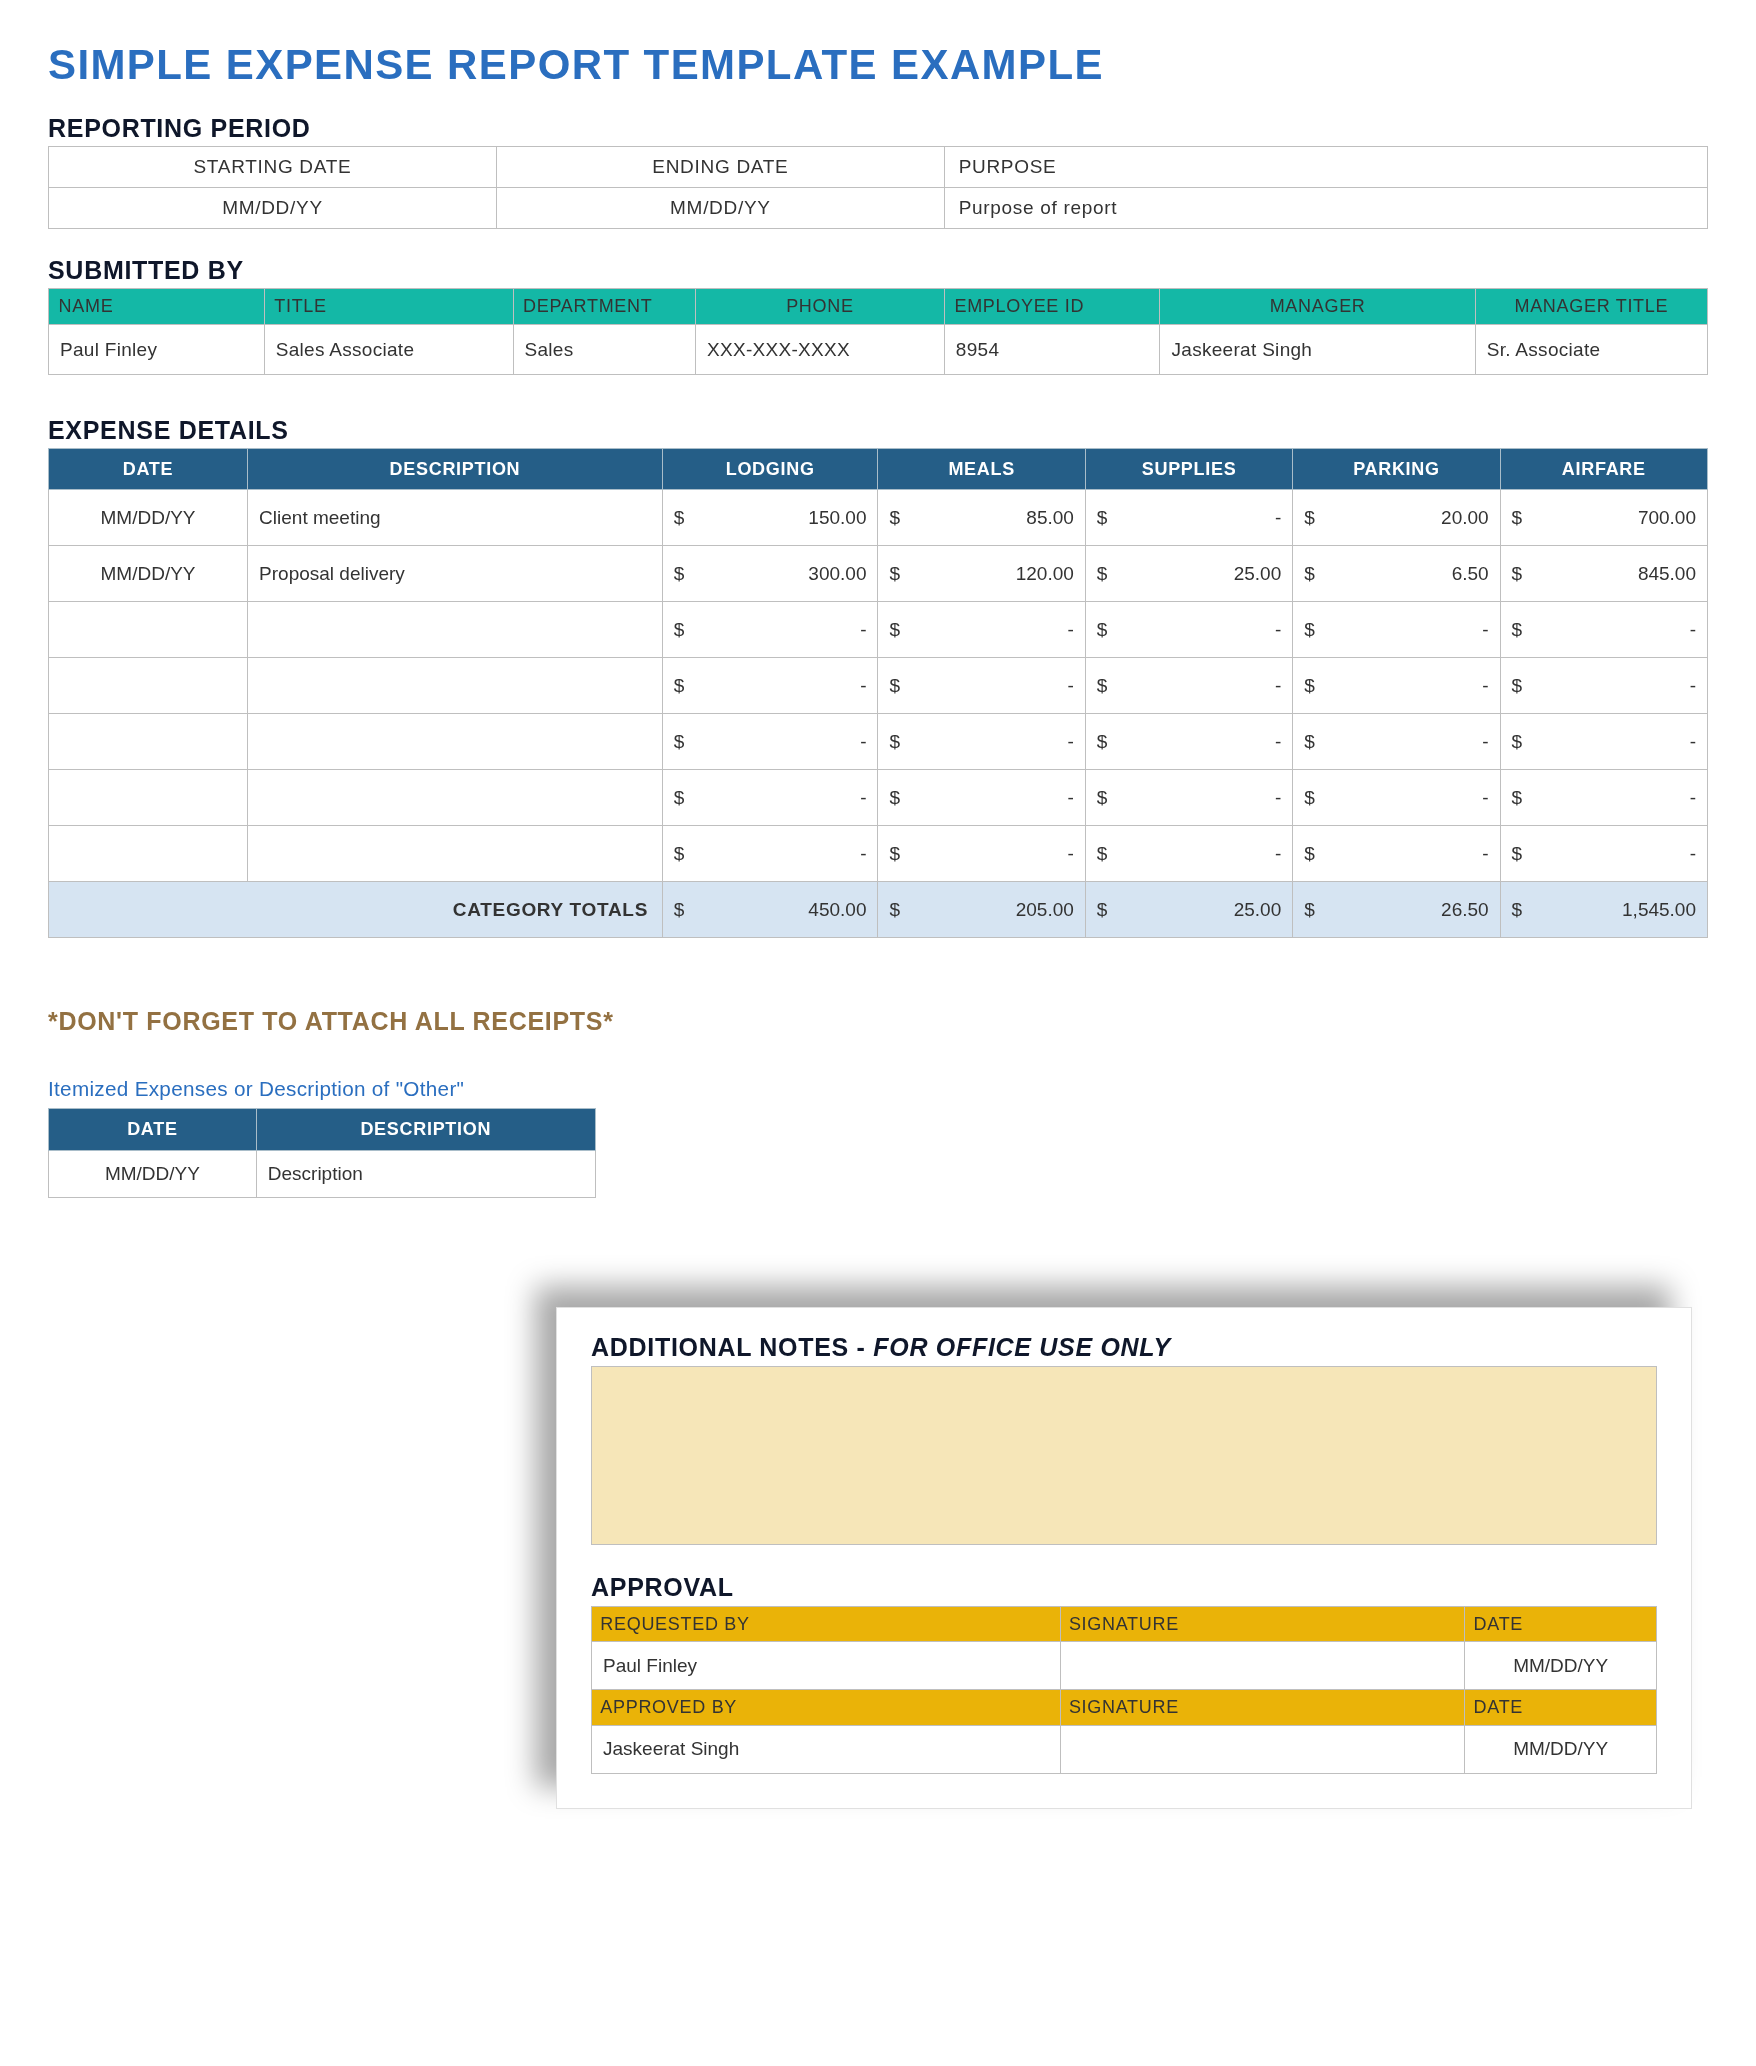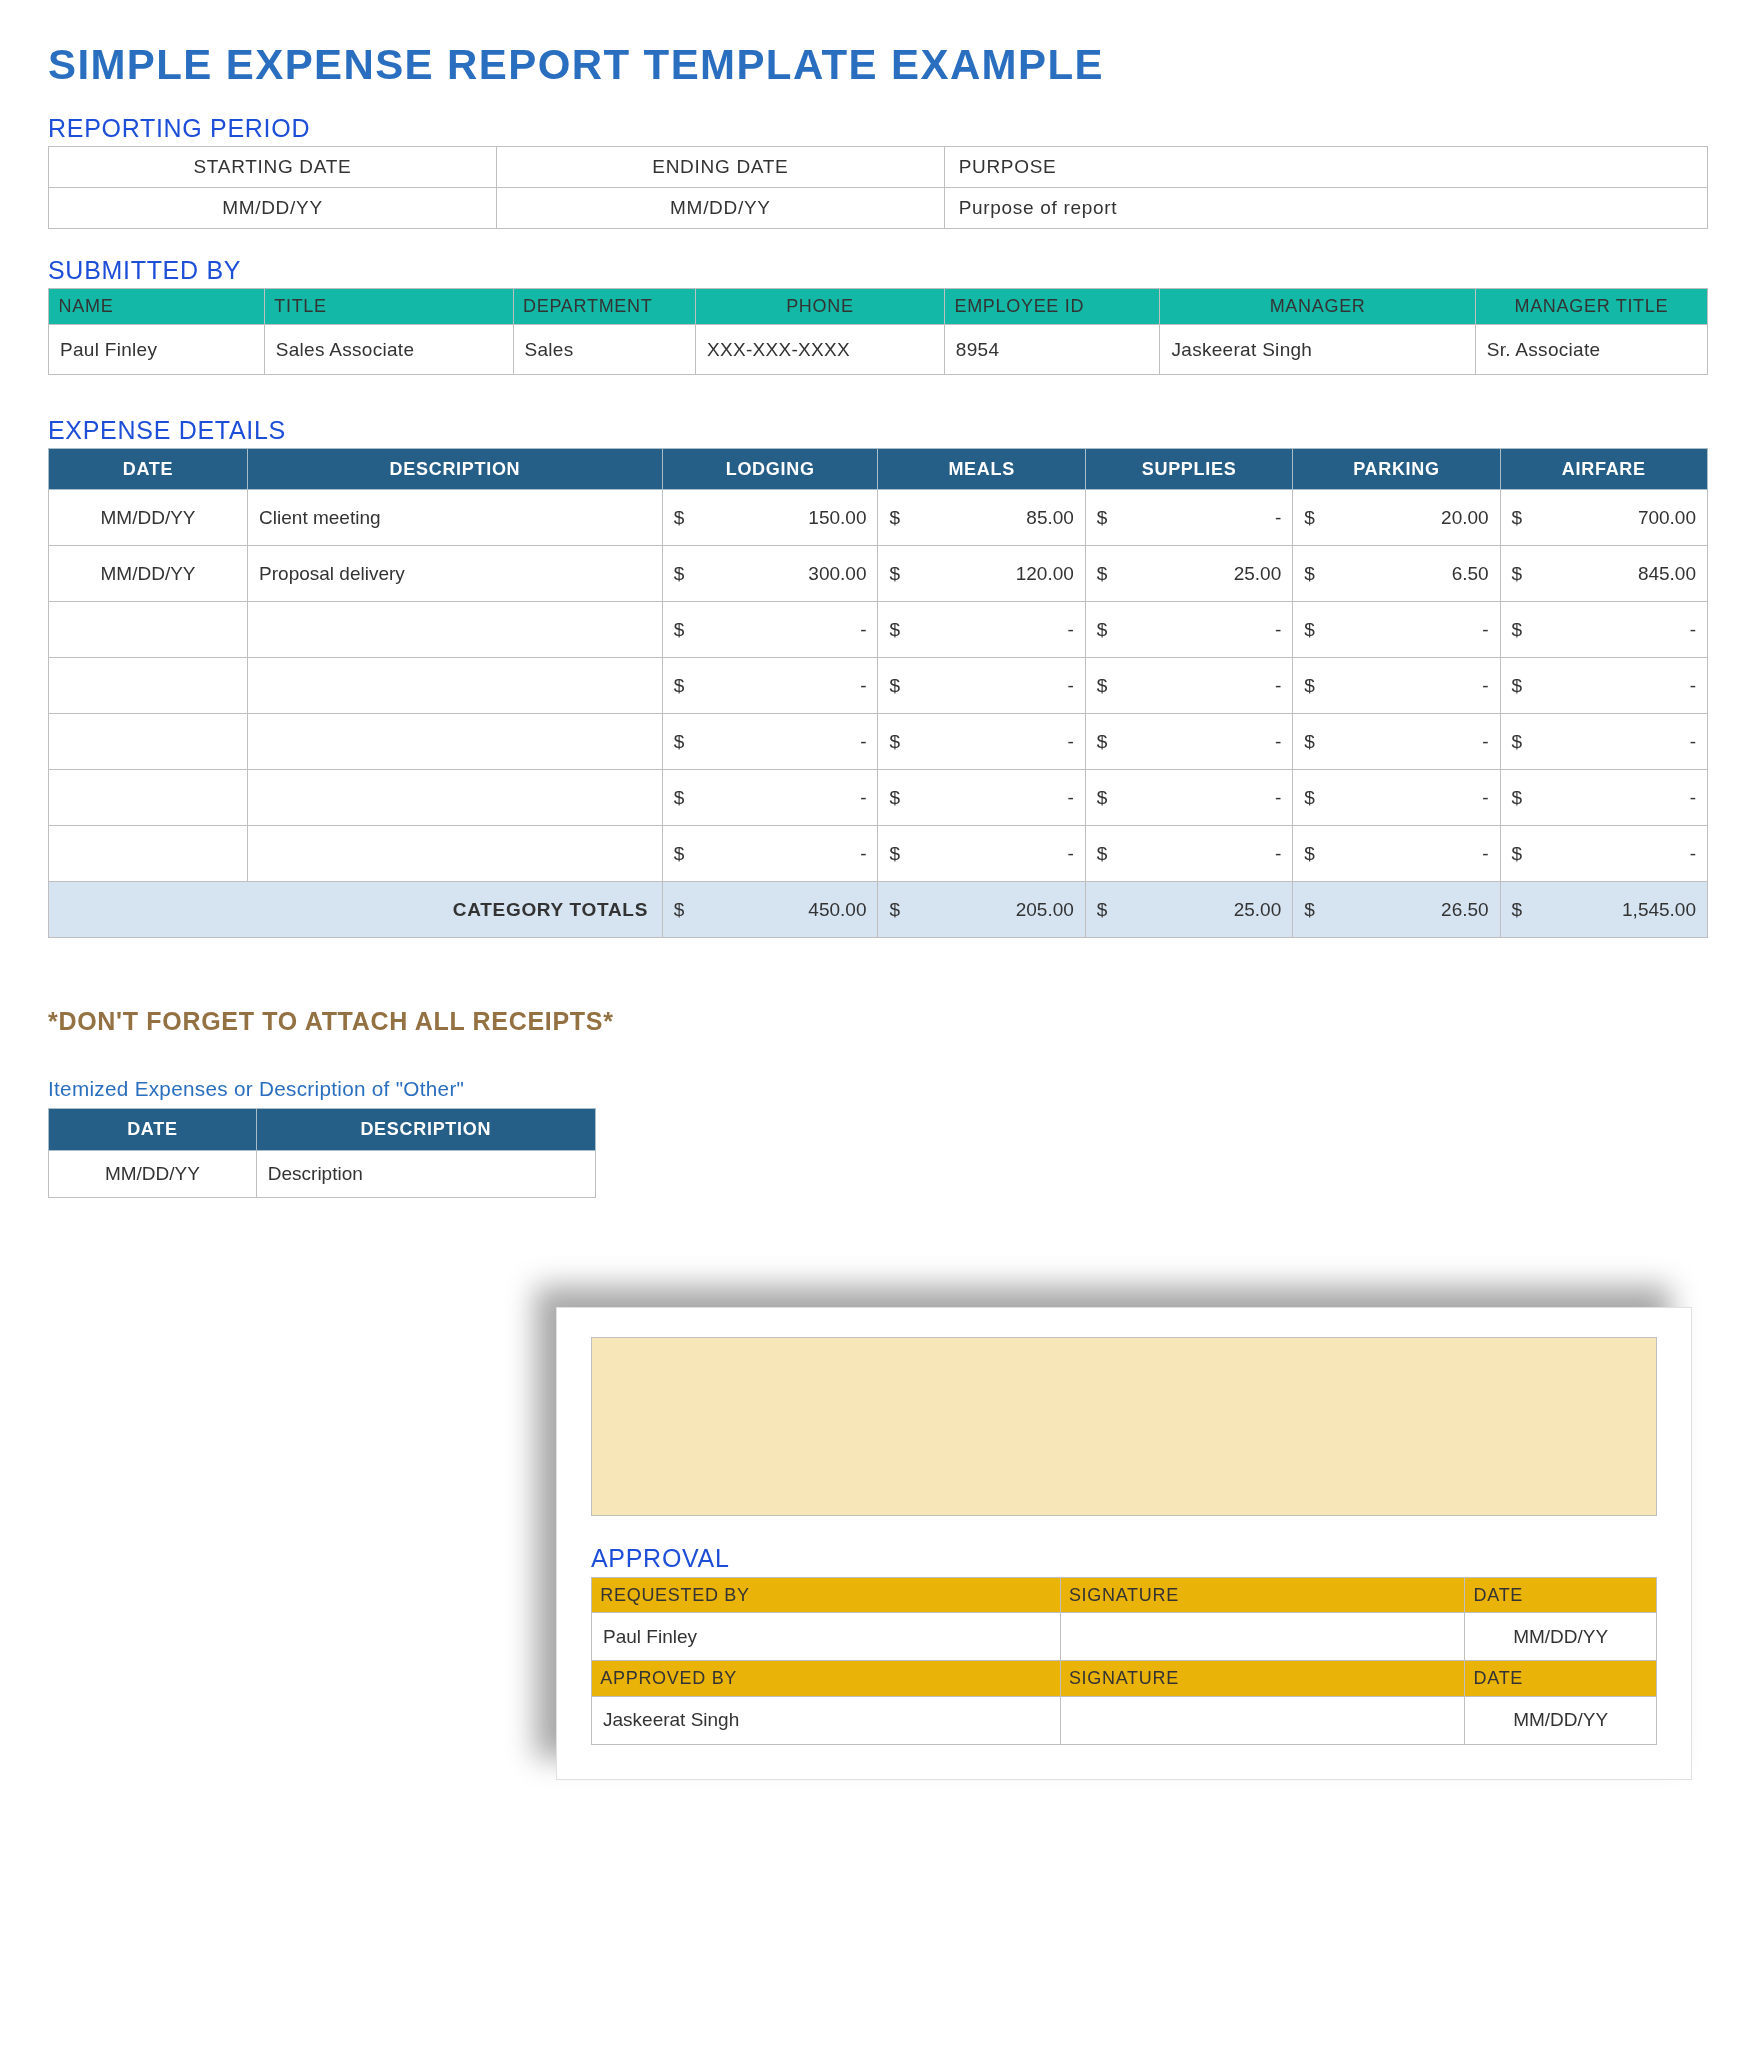--- a/index.html
+++ b/index.html
@@ -14,25 +14,25 @@
   h1.page-title {
     font-family: "Century Gothic", "Segoe UI", Arial, sans-serif;
     color: #2a6ebf;
     font-size: 42px;
     letter-spacing: 1.4px;
     font-weight: 700;
     margin: 0 0 4.1px 0;
   }
   .sec-label {
     font-family: "Century Gothic", "Segoe UI", Arial, sans-serif;
-    color: #1d4ed8;
+    color: #0f172a;
     font-size: 25px;
     letter-spacing: 0.7px;
     margin: 25px 0 2.8px 0;
-    font-weight: 400;
+    font-weight: 700;
   }
   .sec-label.brown { color: #937142; font-weight:700; }
   .sec-label .ital { font-style: italic; }
 
   
   table { border-collapse: collapse; width: 100%; }
   .rp table { width: 100%; }
   .rp th, .rp td {
     border: 0.7px solid #bfbfbf;
     padding: 8.3px 13.8px;
@@ -568,20 +568,23 @@
     <tbody id="itemized-body">
         <tr>
           <td class="date">MM/DD/YY</td>
           <td>Description</td>
         </tr>
       </tbody>
   </table>
 </div>
 
 <div class="overlay">
+  <div class="sec-label">
+    <span>ADDITIONAL NOTES - </span><span class="ital">FOR OFFICE USE ONLY</span>
+  </div>
   <div class="notes-box"></div>
 
   <div class="sec-label" style="margin-top:27.5px">APPROVAL</div>
   <div class="app">
     <table>
       <colgroup>
           <col>
           <col>
           <col>
         </colgroup>

